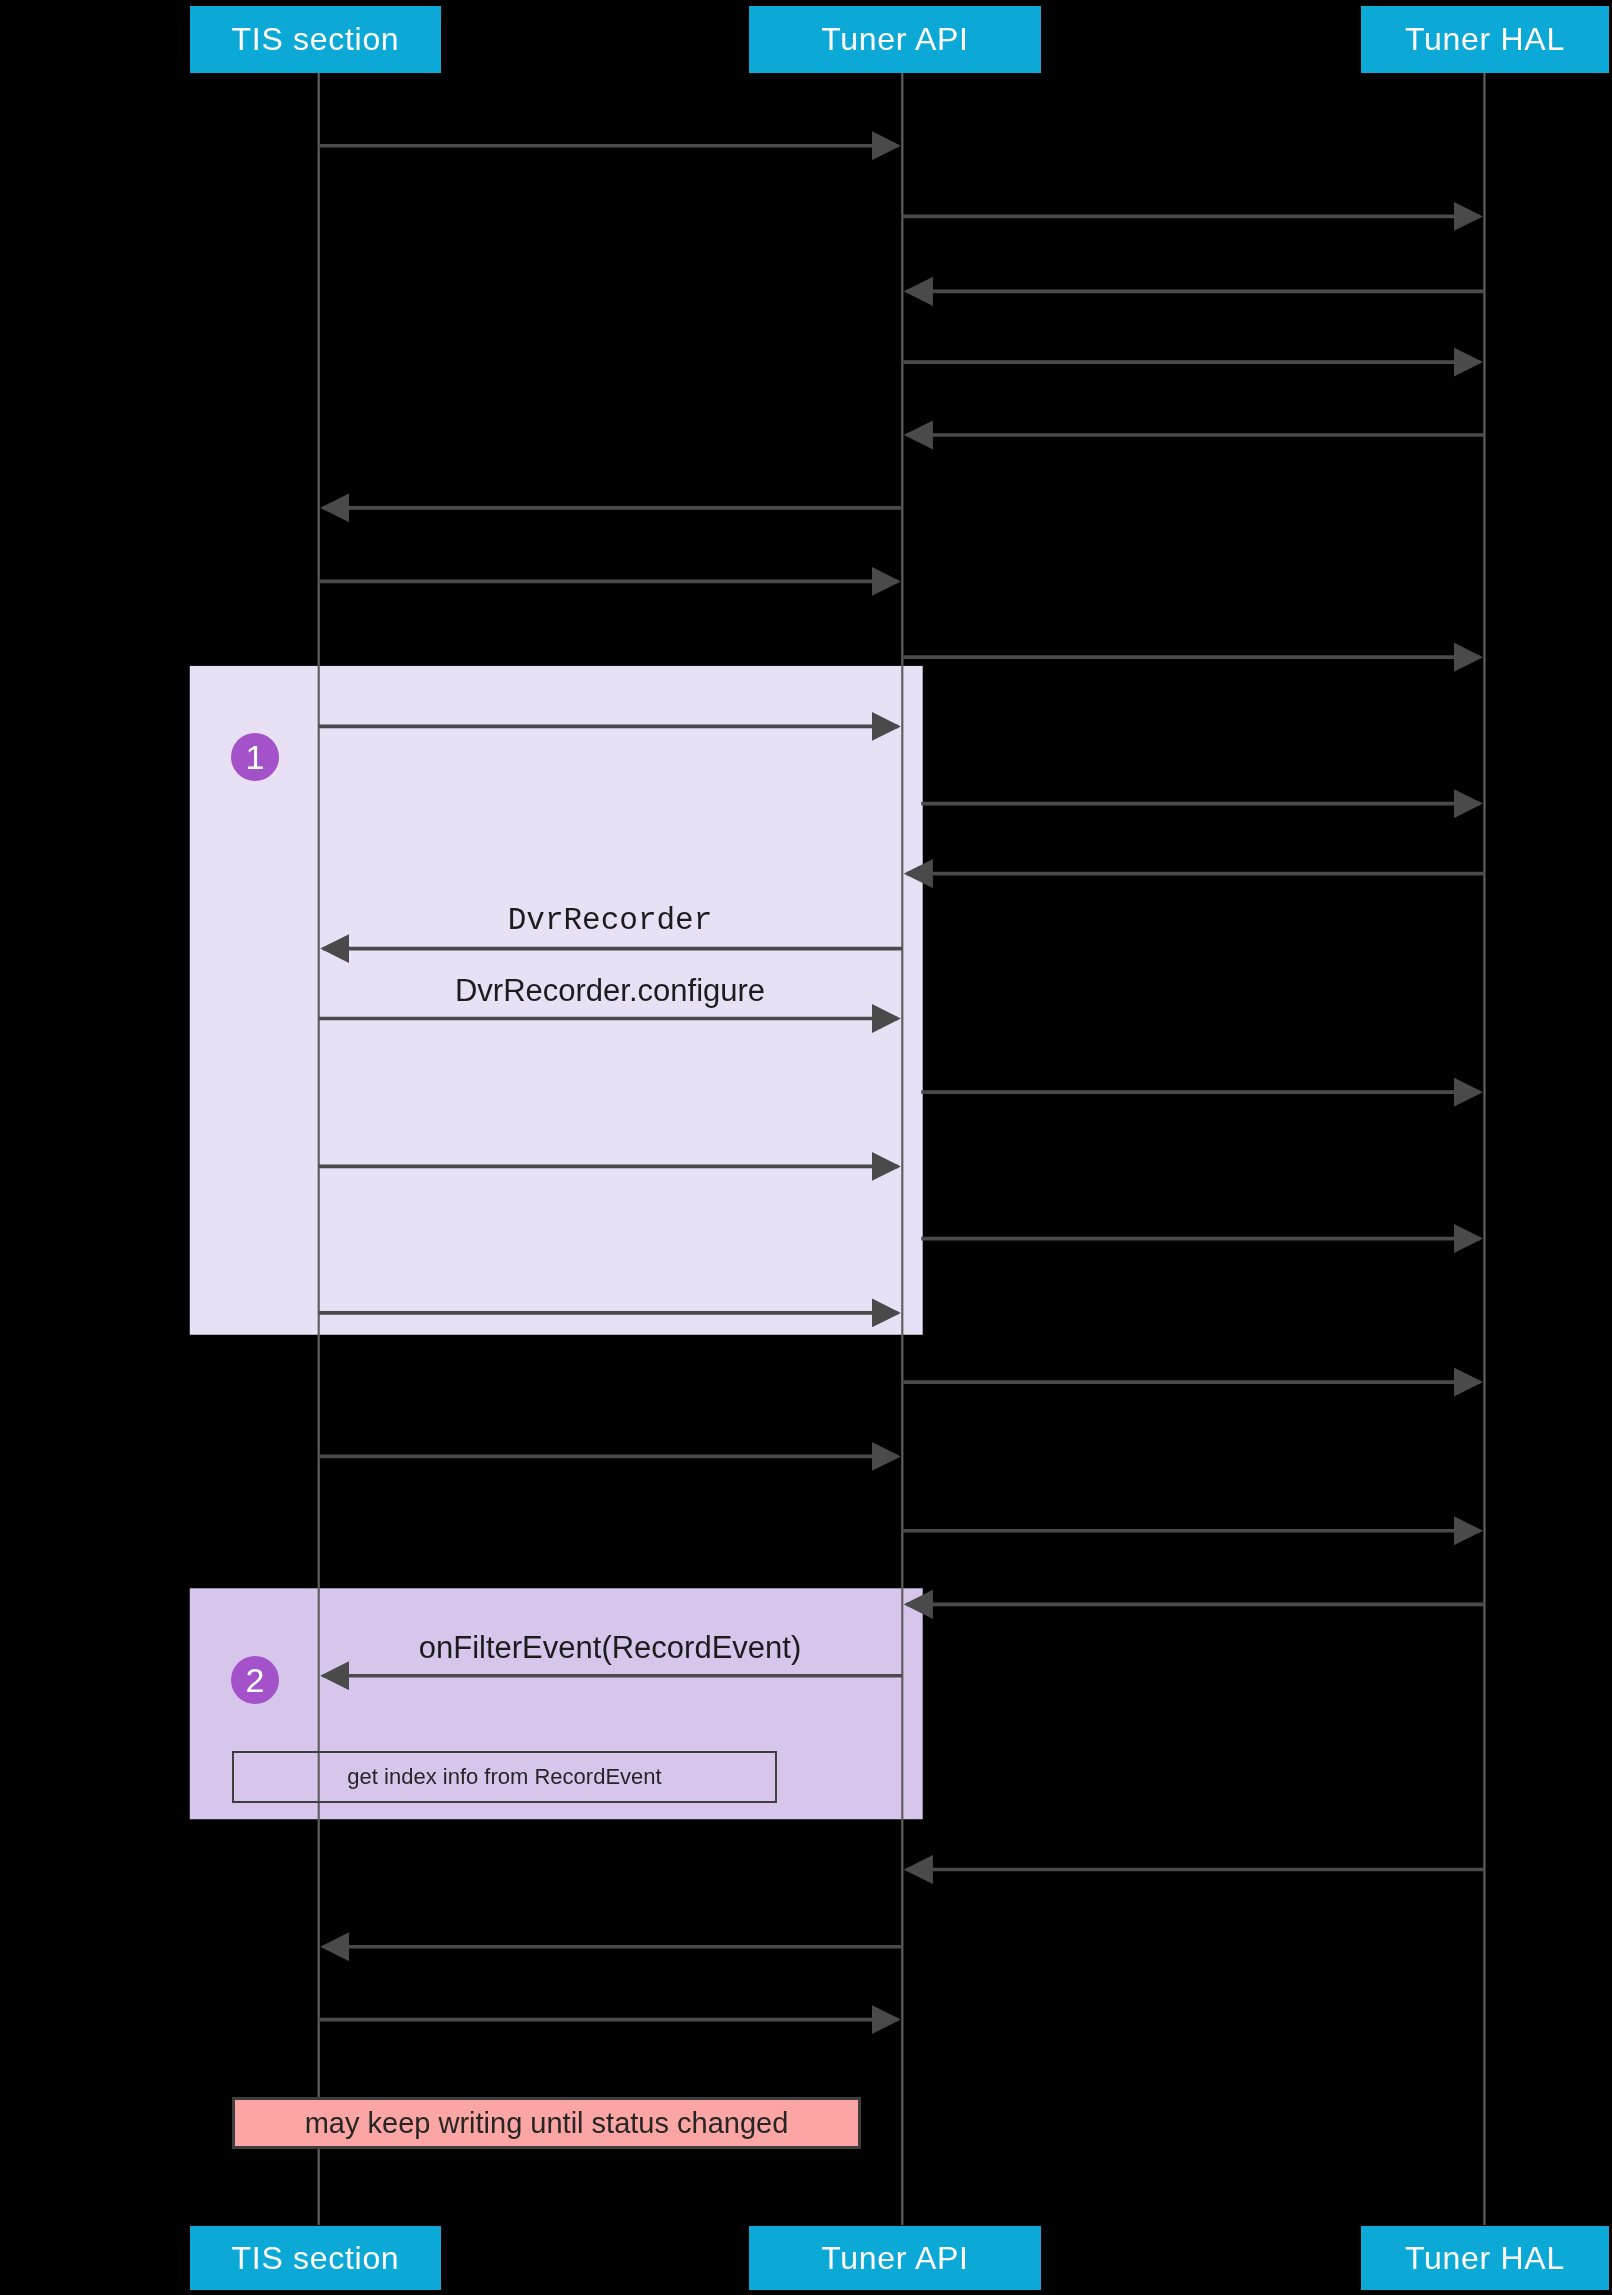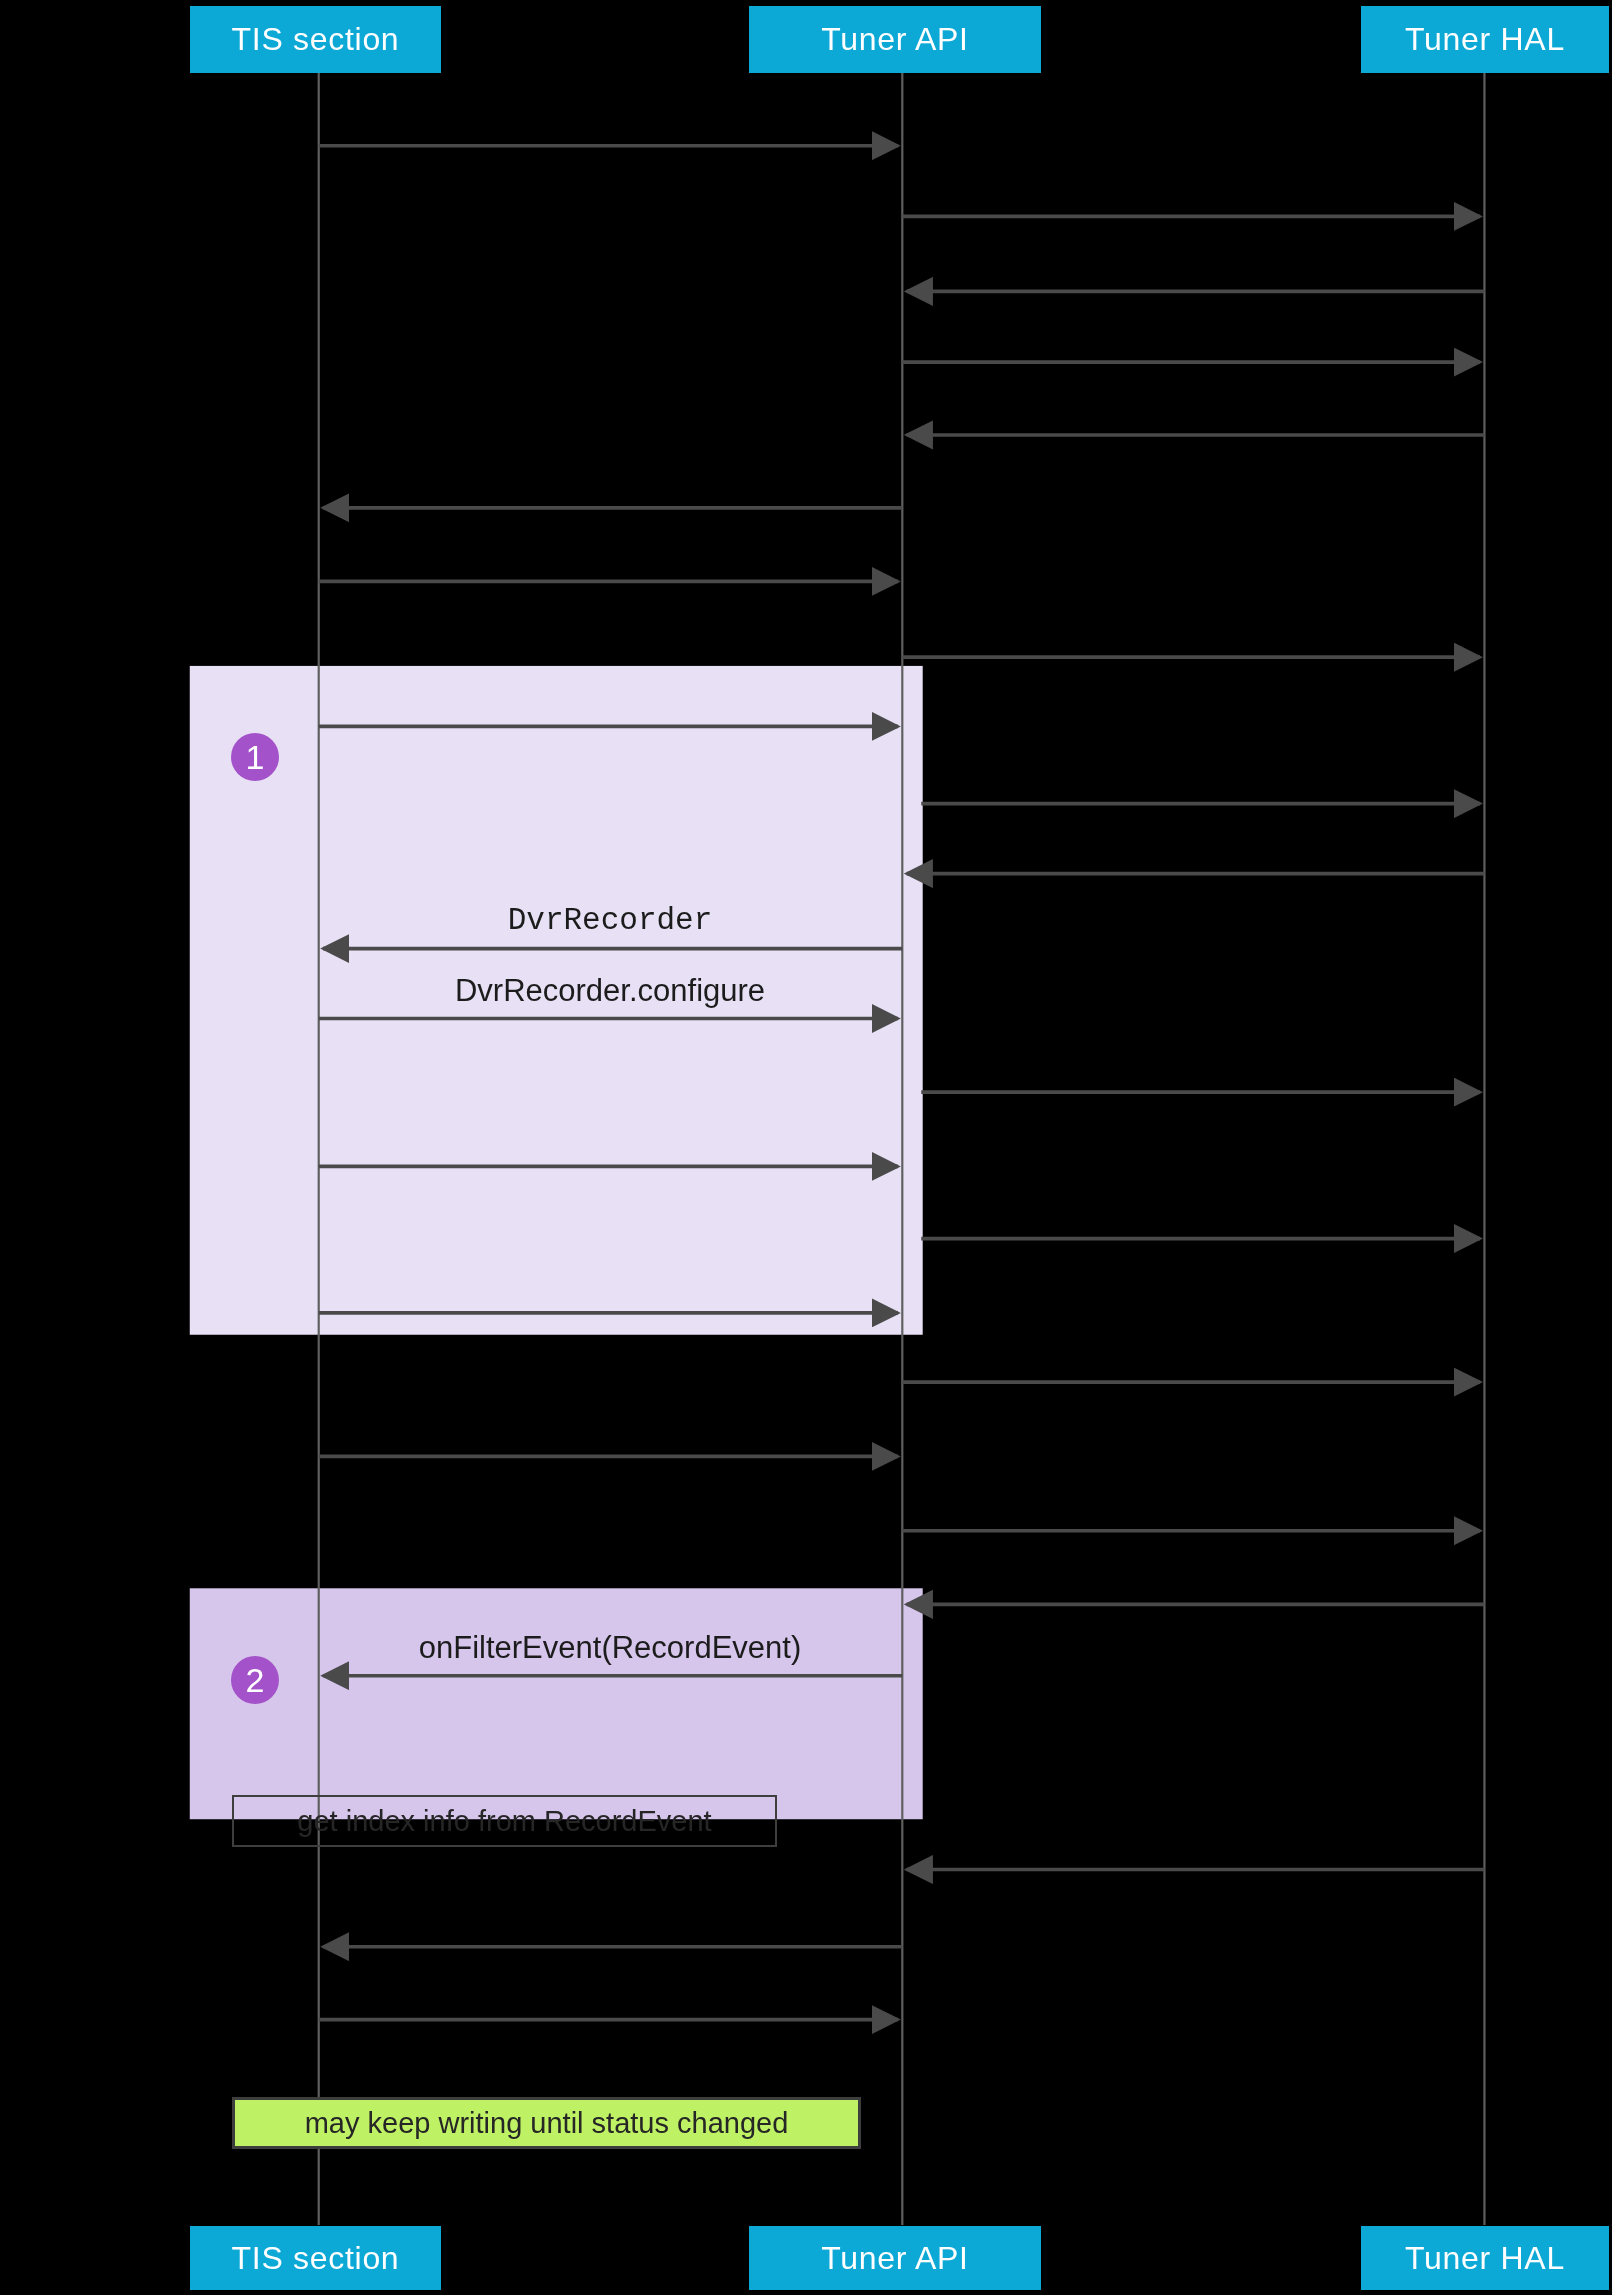--- a/index.html
+++ b/index.html
@@ -64,34 +64,33 @@
   }
   .note-inline {
     position: absolute;
     left: 232px;
     top: 1751px;
     width: 545px;
     height: 52px;
     border: 2.9px solid #3e3e3e;
     box-sizing: border-box;
     color: #262626;
-    font-size: 29px;
+    font-size: 22px;
     display: flex;
     align-items: center;
     justify-content: center;
     white-space: nowrap;
-    margin-top: 44px;
   }
   .note-floating {
     position: absolute;
     left: 232px;
     top: 2097px;
     width: 629px;
     height: 52px;
-    background: #bef264;
+    background: #fca5a5;
     border: 3.6px solid #3e3e3e;
     box-sizing: border-box;
     color: #262626;
     font-size: 29px;
     display: flex;
     align-items: center;
     justify-content: center;
     white-space: nowrap;
   }
 </style>

